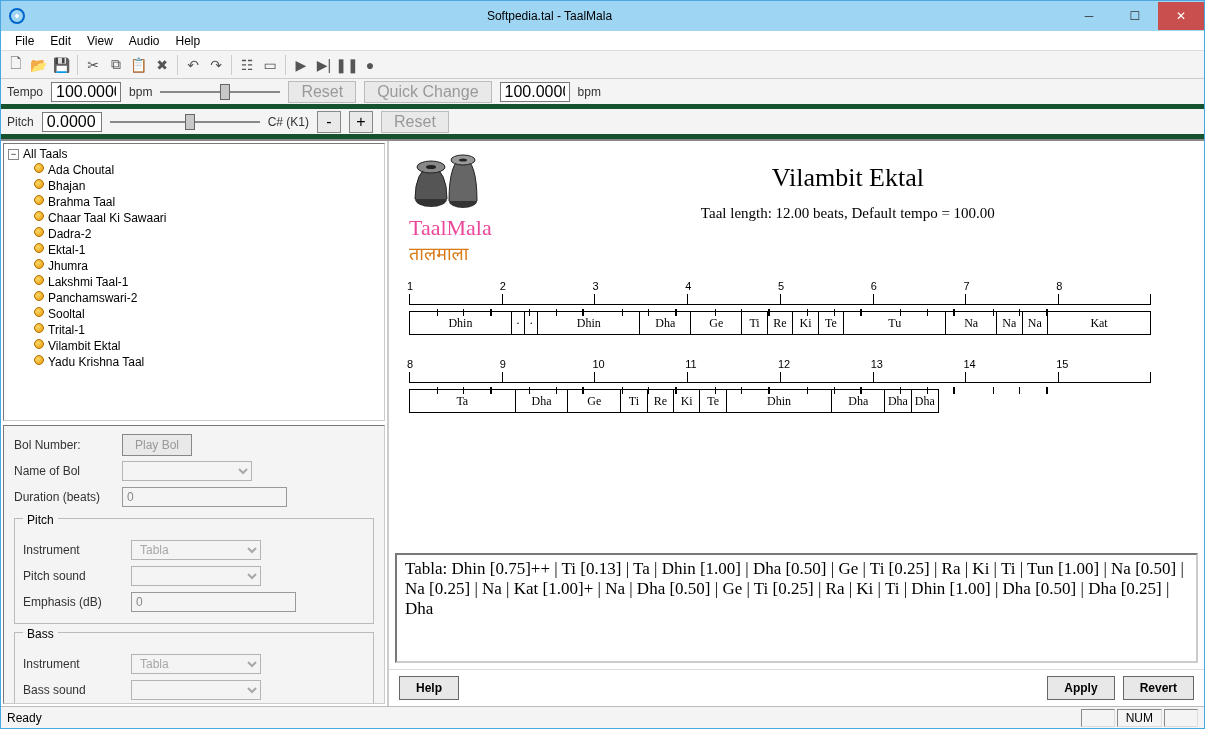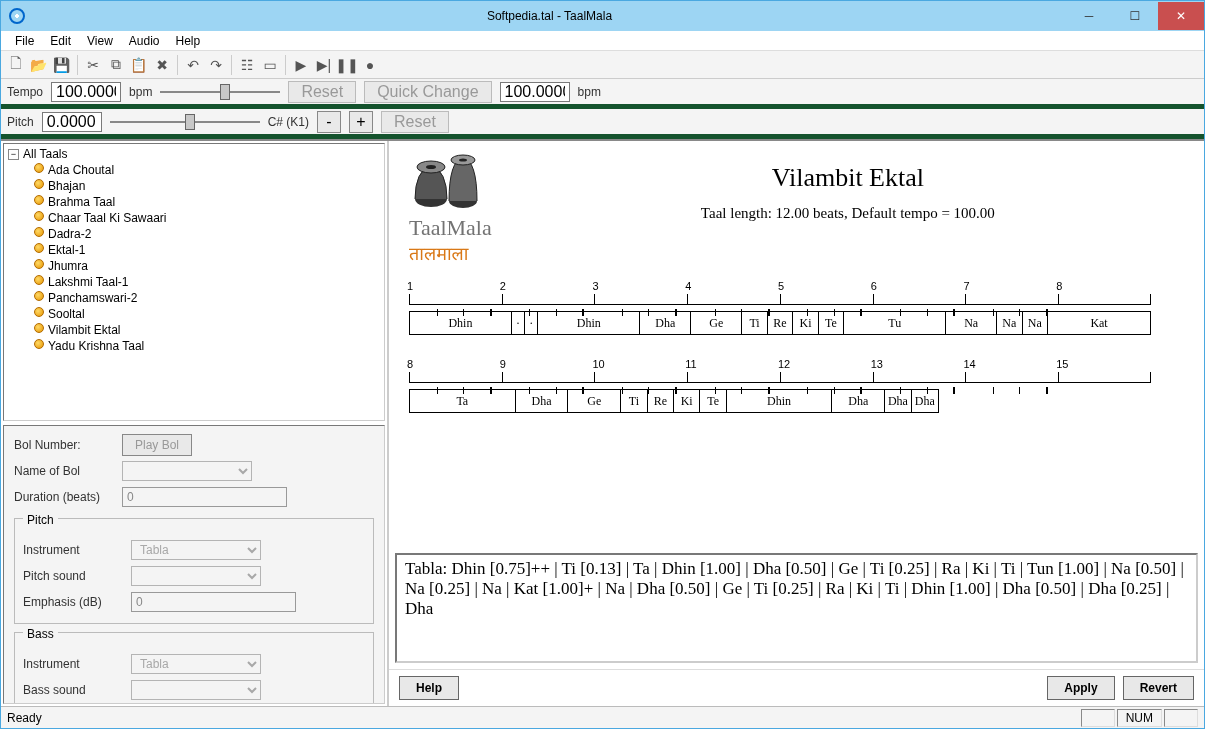--- a/index.html
+++ b/index.html
@@ -53,21 +53,21 @@
 .proprow button { height: 22px; padding: 0 12px; border: 1px solid #888; background: #e9e9e9; font-size: 12px;}
 .proprow button:disabled { color: #999; }
 .fieldset { border: 1px solid #bbb; margin-top: 8px; padding: 4px 8px 8px 8px; }
 .fieldset .legend { font-size: 12px; position: relative; top: -10px; background: #f4f4f4; padding: 0 4px; display: inline-block; }
 
 
 .canvas { flex: 1; overflow: auto; padding: 10px 20px; font-family: "Times New Roman", serif; }
 .canvas .header { display: flex; gap: 20px; align-items: flex-start; }
 .tabla-icon { width: 80px; height: 60px; }
 .brand { font-size: 22px; }
-.brand .en { color: #737373; }
+.brand .en { color: #ec4899; }
 .brand .hi { color: #d97816; font-size: 18px; }
 .chead { flex: 1; text-align: center; }
 .chead h1 { font-size: 26px; font-weight: normal; margin-top: 12px; }
 .chead .sub { font-size: 15px; margin-top: 12px; }
 
 .ruler { margin-top: 22px; font-family: "Segoe UI", sans-serif; font-size: 11px; }
 .ruler .ticks { display: flex; border-bottom: 1px solid #000; height: 18px; position: relative; }
 .ruler .tick { position: relative; border-left: 1px solid #000; height: 7px; bottom: -11px; }
 .ruler .tick.major{height:11px; bottom:-7px;}
 .ruler .tick .lbl { position: absolute; top: -14px; left: -3px; }
@@ -199,20 +199,24 @@
           <div class="item">
             <span class="bullet"></span>
             <span>Panchamswari-2</span>
           </div>
           <div class="item">
             <span class="bullet"></span>
             <span>Sooltal</span>
           </div>
           <div class="item">
             <span class="bullet"></span>
+            <span>Trital-1</span>
+          </div>
+          <div class="item">
+            <span class="bullet"></span>
             <span>Vilambit Ektal</span>
           </div>
           <div class="item">
             <span class="bullet"></span>
             <span>Yadu Krishna Taal</span>
           </div>
         </div>
     </div>
 
     <div class="props">

